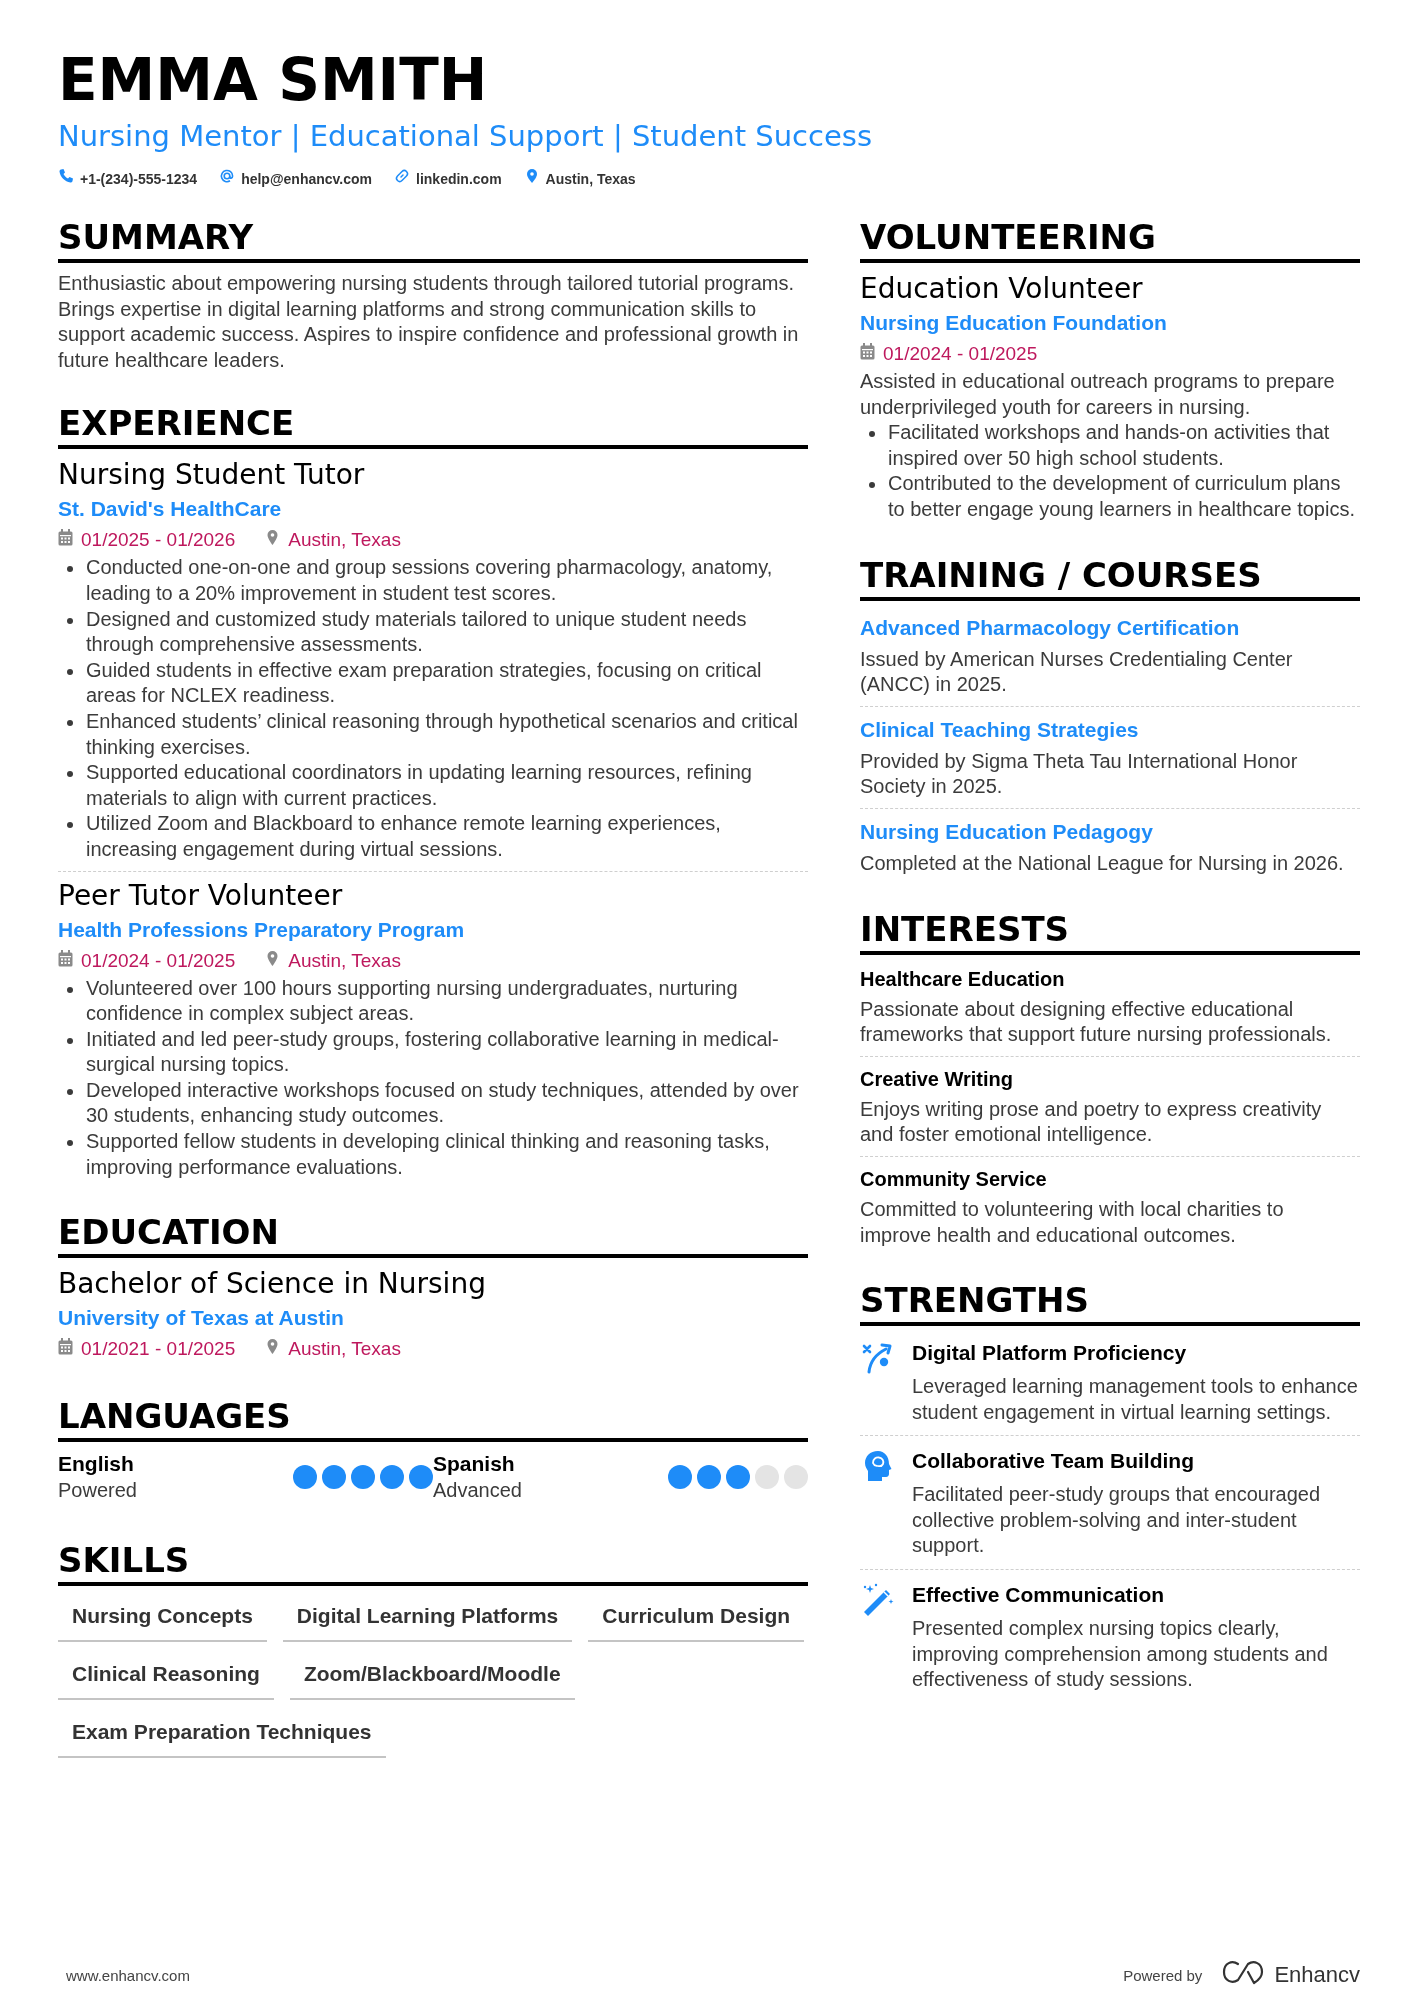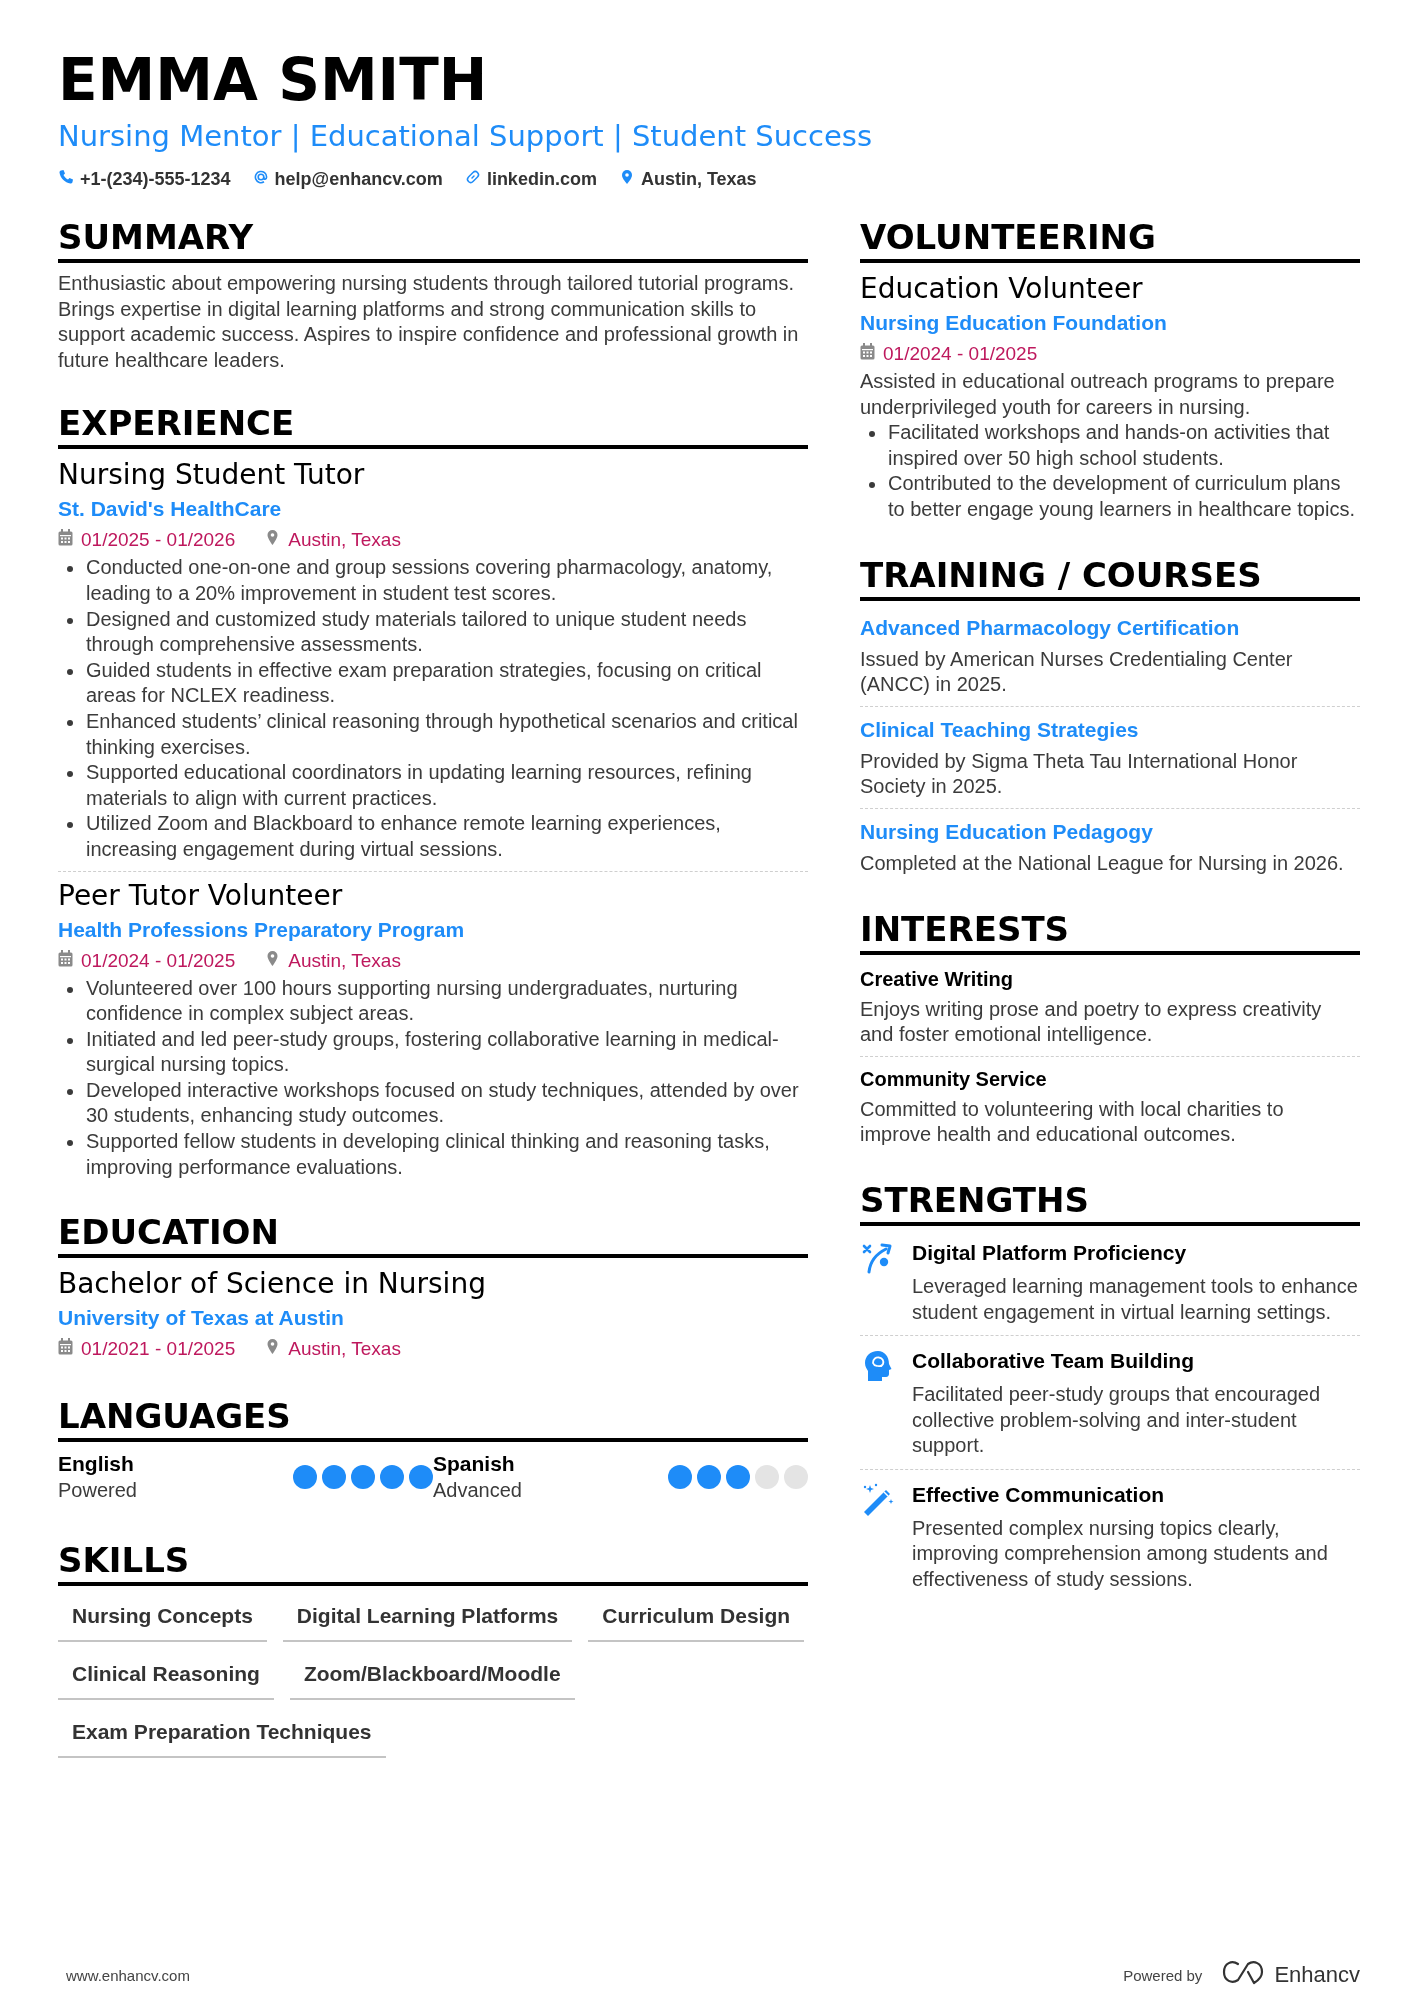--- a/index.html
+++ b/index.html
@@ -3,21 +3,21 @@
 <meta charset="utf-8">
 <style>
   * { box-sizing: border-box; margin: 0; padding: 0; }
   html, body { width: 1410px; height: 1995px; background: #ffffff; }
   body { font-family: "Liberation Sans", sans-serif; color: #3b3b3b; position: relative; overflow: hidden; }
   .page { position: absolute; left: 0; top: 0; width: 1410px; height: 1479px; }
 
   .header { position: absolute; left: 58px; top: 44px; width: 1300px; }
   .name { font-family: "DejaVu Sans", sans-serif; font-size: 58px; font-weight: bold; color: #000; letter-spacing: 0px; line-height: 72px; }
   .title { font-family: "DejaVu Sans", sans-serif; font-size: 29px; color: #1e8cf8; line-height: 40px; margin-top: 0px; }
-  .contact { display: flex; gap: 22px; margin-top: 10px; font-size: 18px; font-weight: bold; color: #333; line-height: 26px; }
+  .contact { display: flex; gap: 22px; margin-top: 10px; font-size: 14px; font-weight: bold; color: #333; line-height: 26px; }
   .contact-item { display: flex; align-items: center; gap: 6px; }
   .contact-item svg { width: 16px; height: 16px; }
 
   .col-left { position: absolute; left: 58px; top: 215px; width: 750px; }
   .col-right { position: absolute; left: 860px; top: 215px; width: 500px; }
 
   .section { margin-bottom: 22px; }
   .section-title { font-family: "DejaVu Sans", sans-serif; font-weight: bold; font-size: 34px; color: #000; line-height: 44px; border-bottom: 4px solid #000; padding-bottom: 0px; margin-bottom: 8px; letter-spacing: 0px; }
 
   .para { font-size: 20px; line-height: 25.6px; color: #3b3b3b; }
@@ -314,20 +314,24 @@
       </div>
       <div class="course">
         <div class="course-title">Nursing Education Pedagogy</div>
         <div class="para">Completed at the National League for Nursing in 2026.</div>
       </div>
     </div>
 
     <div class="section" style="margin-top:18px;">
       <div class="section-title">INTERESTS</div>
       <div class="interest">
+        <div class="interest-title">Healthcare Education</div>
+        <div class="para">Passionate about designing effective educational frameworks that support future nursing professionals.</div>
+      </div>
+      <div class="interest">
         <div class="interest-title">Creative Writing</div>
         <div class="para">Enjoys writing prose and poetry to express creativity and foster emotional intelligence.</div>
       </div>
       <div class="interest">
         <div class="interest-title">Community Service</div>
         <div class="para">Committed to volunteering with local charities to improve health and educational outcomes.</div>
       </div>
     </div>
 
     <div class="section" style="margin-top:18px;">

